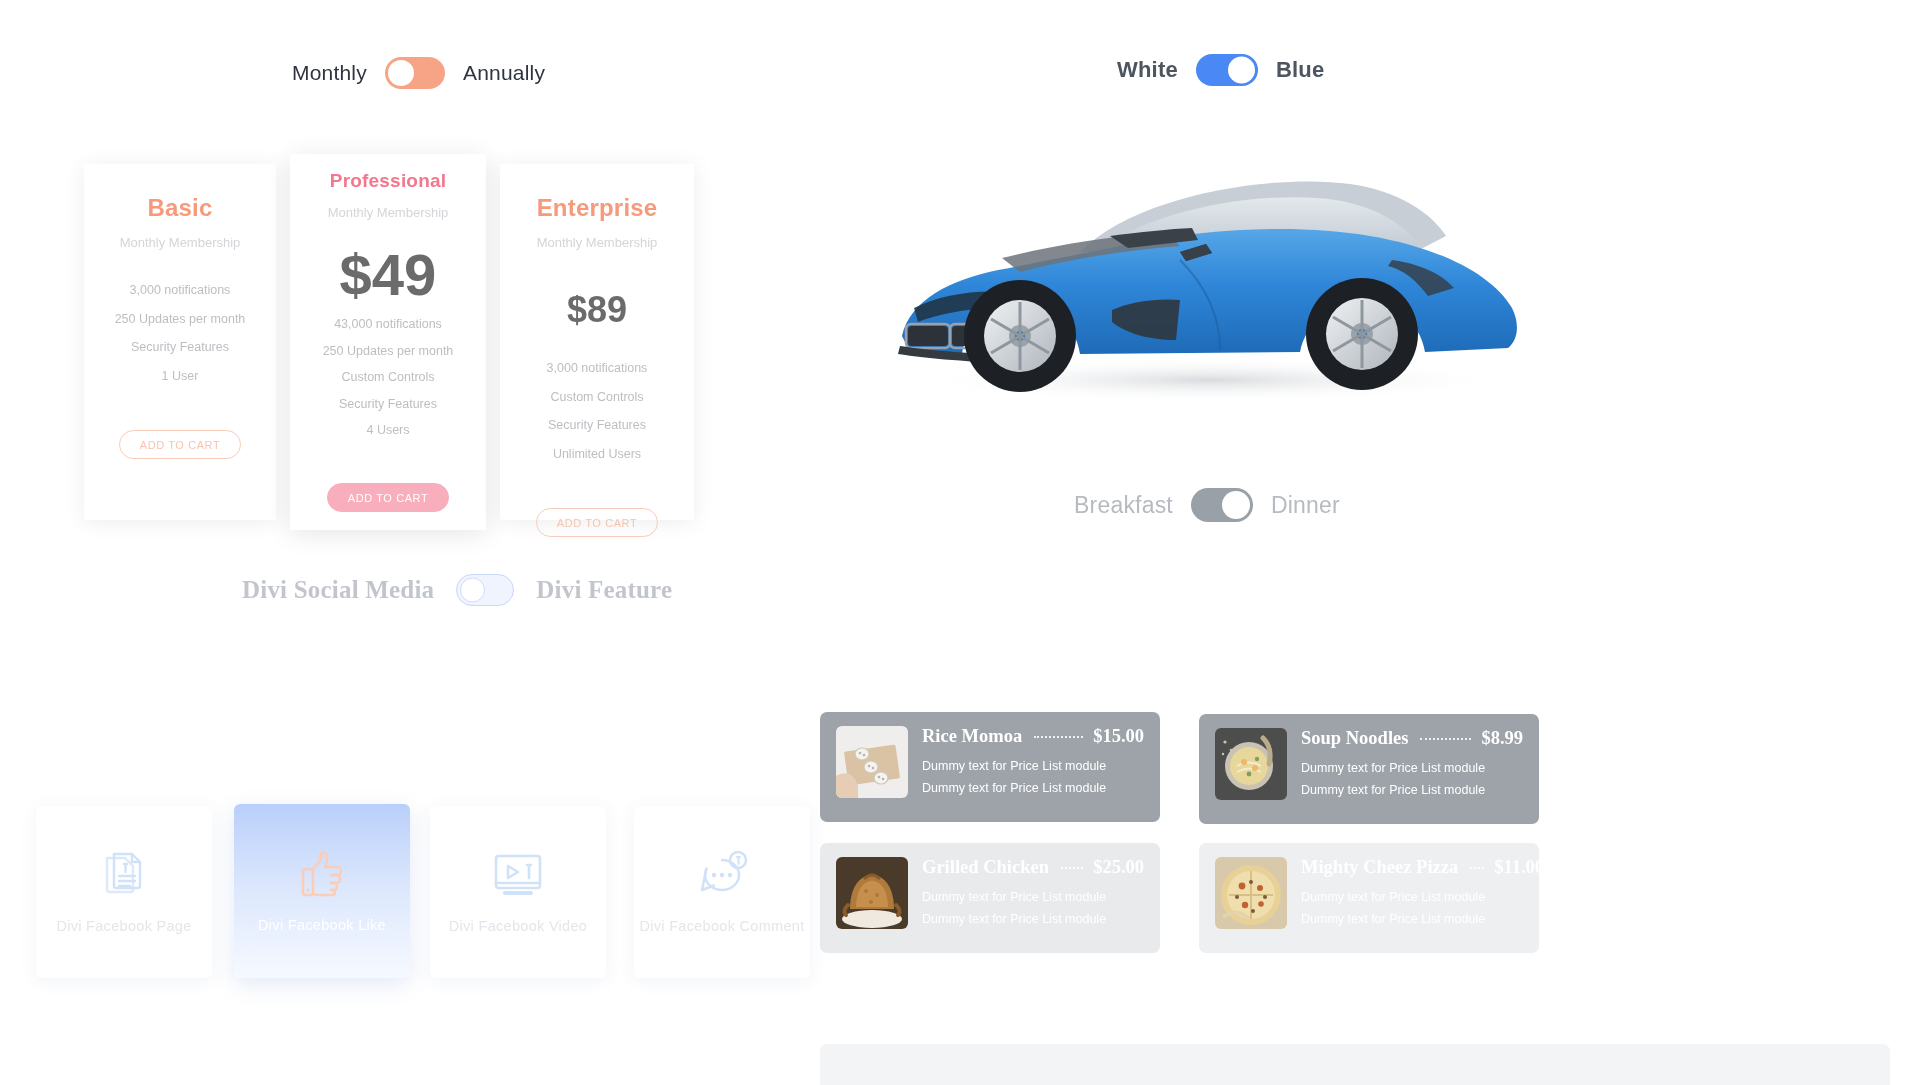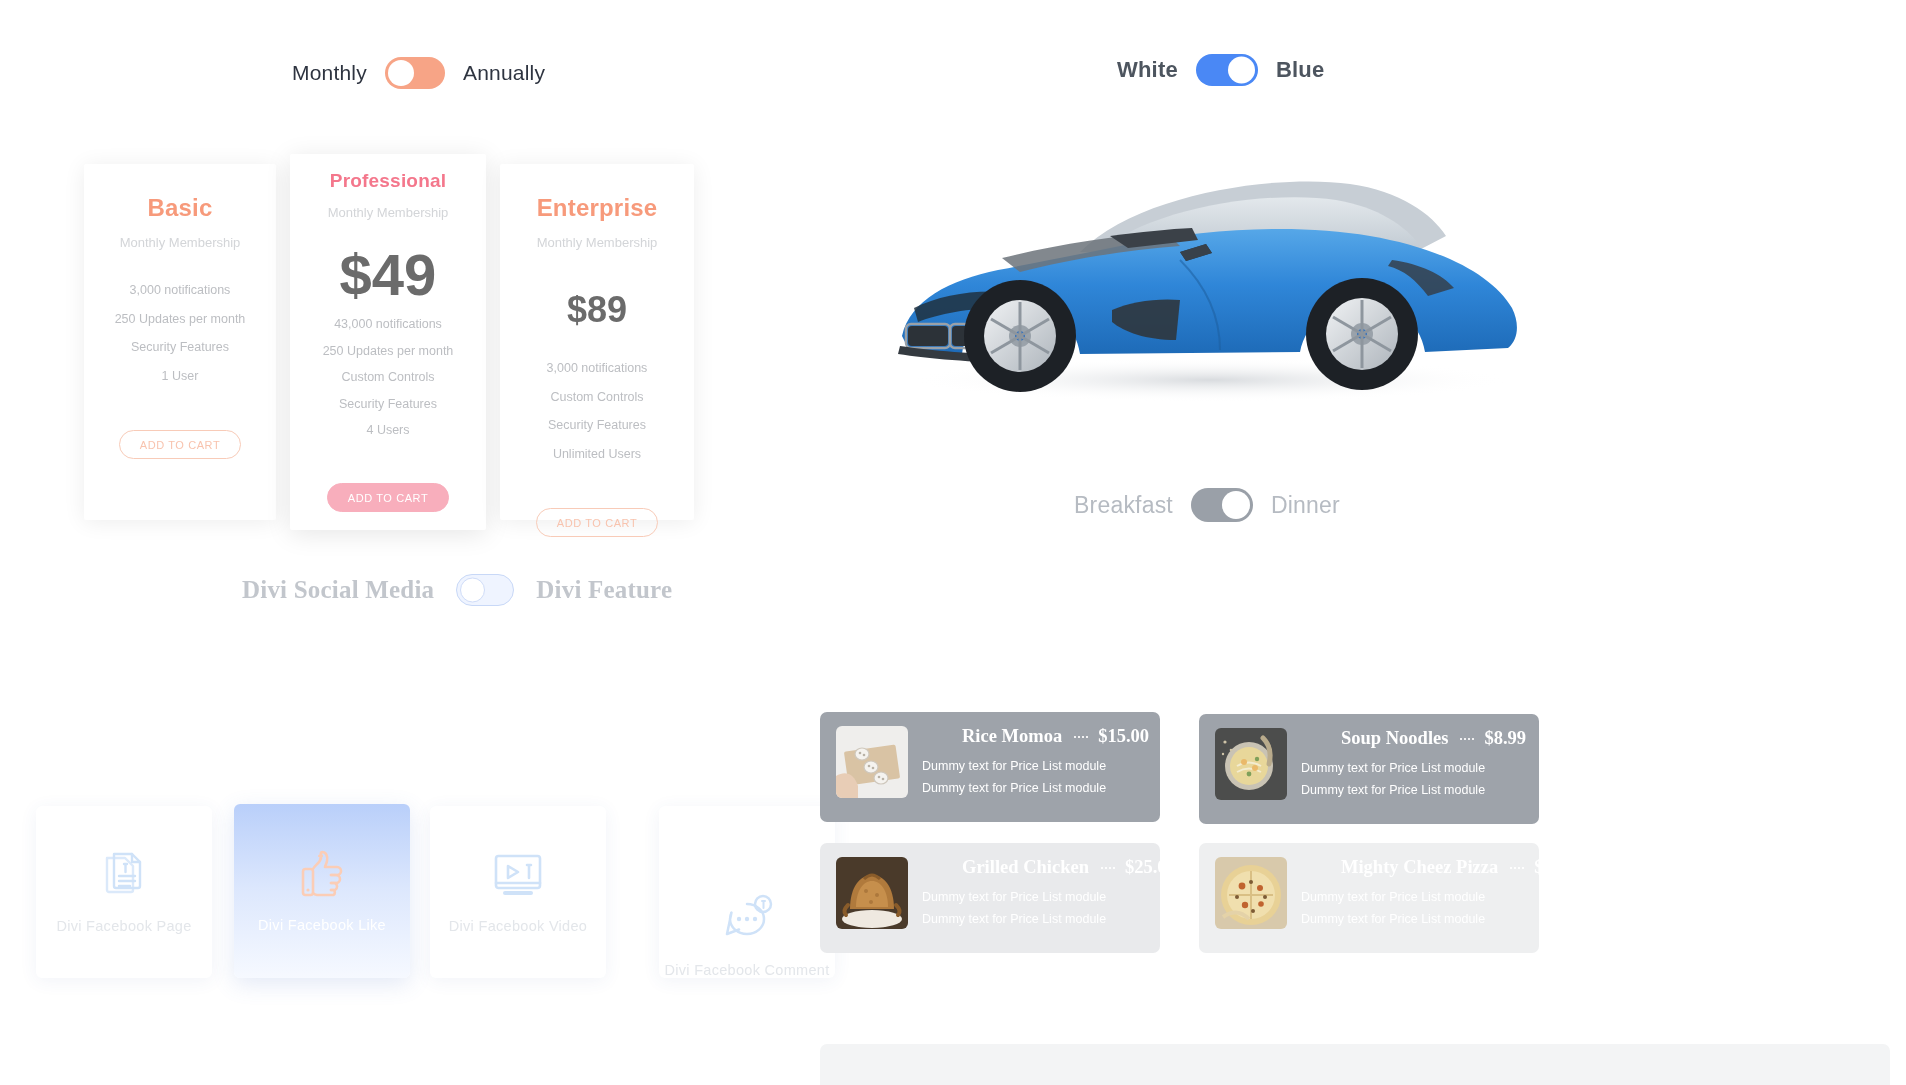--- a/index.html
+++ b/index.html
@@ -198,21 +198,20 @@
   .food-head {
     display: flex;
     align-items: baseline;
     white-space: nowrap;
   }
   .food-title {
     font-family: "Liberation Serif", serif;
     font-weight: 700;
     font-size: 18.5px;
     color: #ffffff;
-    margin-left: 40px;
   }
   .food-dots {
     flex: 1;
     margin: 0 10px 0 12px;
     border-bottom: 2.5px dotted rgba(255,255,255,.85);
     transform: translateY(-4px);
     min-width: 14px;
   }
   .food-price {
     font-family: "Liberation Serif", serif;
@@ -454,21 +453,21 @@
         <rect x="5" y="6" width="44" height="32" rx="2.5"></rect>
         <path d="M5 33 h44"></path>
         <path d="M14 43 h26" stroke-width="4"></path>
         <path d="M17 16 l 10 6 l -10 6 Z"></path>
         <path d="M36 15 h4 m-2 0 v13"></path>
       </svg>
     </span>
     <span class="fb-label">Divi Facebook Video</span>
   </div>
 
-  <div class="fb-card" style="left:623px;justify-content:flex-end;">
+  <div class="fb-card" style="left:598px;">
     <span class="fb-icon">
       <svg width="52" height="48" viewBox="0 0 52 48" fill="none" stroke="#cfe2f8" stroke-width="2.5" stroke-linecap="round" stroke-linejoin="round">
         <path d="M26 10 a17 15 0 1 1 -17 15 a15 15 0 0 1 1.5 -6.5 L6 40 l 12 -4.5"></path>
         <circle cx="18" cy="25" r="2.2" fill="#cfe2f8" stroke="none"></circle>
         <circle cx="26" cy="25" r="2.2" fill="#cfe2f8" stroke="none"></circle>
         <circle cx="34" cy="25" r="2.2" fill="#cfe2f8" stroke="none"></circle>
         <circle cx="42" cy="10" r="8"></circle>
         <path d="M41 7 h3 m-1.5 0 v7" stroke-width="2"></path>
       </svg>
     </span>

